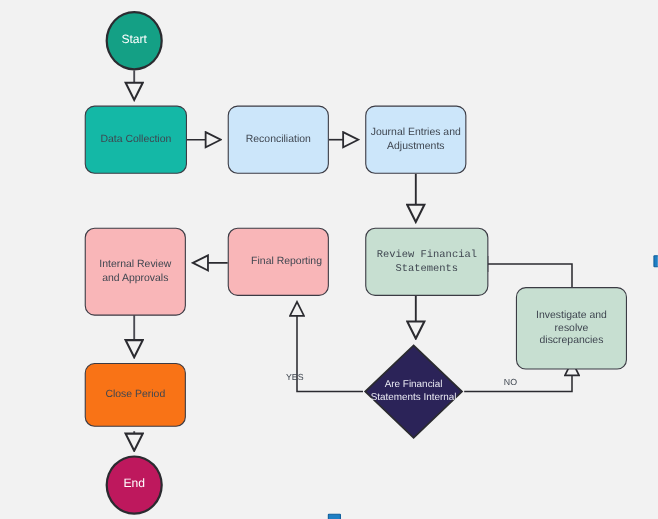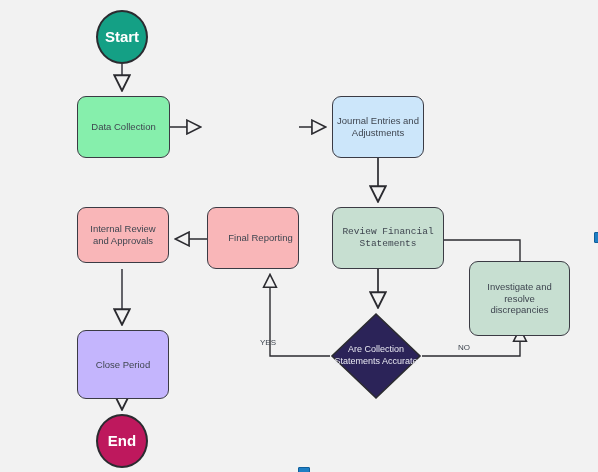--- a/index.html
+++ b/index.html
@@ -39,22 +39,22 @@
   .node-box {
     border: 1.6px solid #3b3b44;
     border-radius: 9px;
     font-size: 9.5px;
     color: #3f4650;
     padding: 2px 4px;
   }
   .node-terminal {
     border: 2px solid #2b2b30;
     border-radius: 50%;
-    font-size: 15px;
-    font-weight: bold;
+    font-size: 11px;
+    font-weight: normal;
     color: #ffffff;
   }
   .node-decision {
     font-size: 9px;
     color: #e9e9f2;
     background: transparent;
     border: none;
   }
   .decision-shape {
     position: absolute;
@@ -115,53 +115,56 @@
 
     <path d="M 122 269 L 122 324" stroke="#4a4a52" stroke-width="1.7" fill="none" marker-end="url(#openArrow)"></path>
 
     <path d="M 122 392 L 122 409" stroke="#4a4a52" stroke-width="1.7" fill="none" marker-end="url(#openArrow)"></path>
   </svg>
 
   <div class="node node-terminal" style="left:96px; top:10px; width:52px; height:54px; background:#14a085;">
     <span>Start</span>
   </div>
 
-  <div class="node node-box" style="left:77px; top:96px; width:93px; height:62px; background:#86efac;">
+  <div class="node node-box" style="left:77px; top:96px; width:93px; height:62px; background:#14b8a6;">
     <span>Data Collection</span>
   </div>
 
+  <div class="node node-box" style="left:207px; top:96px; width:92px; height:62px; background:#cce6fa;">
+    <span>Reconciliation</span>
+  </div>
 
   <div class="node node-box" style="left:332px; top:96px; width:92px; height:62px; background:#cce6fa;text-align:center;">
     <span>Journal Entries and Adjustments</span>
   </div>
 
-  <div class="node node-box" style="left:77px; top:207px; width:92px; height:56px; background:#f9b6b8;justify-content:flex-end;">
+  <div class="node node-box" style="left:77px; top:207px; width:92px; height:80px; background:#f9b6b8;justify-content:flex-end;">
     <span>Internal Review and Approvals</span>
   </div>
 
   <div class="node node-box" style="left:207px; top:207px; width:92px; height:62px; background:#f9b6b8;padding-left:19px;">
     <span>Final Reporting</span>
   </div>
 
   <div class="node node-box" style="left:332px; top:207px; width:112px; height:62px; background:#c7dfd1;font-family:Liberation Mono, monospace;">
     <span>Review Financial Statements</span>
   </div>
 
   <div class="node node-box" style="left:469px; top:261px; width:101px; height:75px; background:#c7dfd1;">
     <span>Investigate and resolve discrepancies</span>
   </div>
 
   <div class="node node-decision" style="left:330px; top:312px; width:92px; height:88px;">
     <svg class="decision-shape" viewBox="0 0 92 88" xmlns="http://www.w3.org/2000/svg" preserveAspectRatio="none">
       <polygon points="46,2 90,44 46,86 2,44" fill="#2b2358" stroke="#2b2b30" stroke-width="1.6"></polygon>
     </svg>
-    <span class="decision-label">Are Collection Statements Accurate</span>
+    <span class="decision-label">Are Financial Statements Internal</span>
   </div>
 
-  <div class="node node-box" style="left:77px; top:330px; width:92px; height:69px; background:#c4b5fd;">
+  <div class="node node-box" style="left:77px; top:330px; width:92px; height:58px; background:#f97316;">
     <span>Close Period</span>
   </div>
 
   <div class="node node-terminal" style="left:96px; top:414px; width:52px; height:54px; background:#be185d;">
     <span>End</span>
   </div>
 
   <div class="edge-label" style="left:260px; top:338px;">YES</div>
   <div class="edge-label" style="left:458px; top:343px;">NO</div>
 

